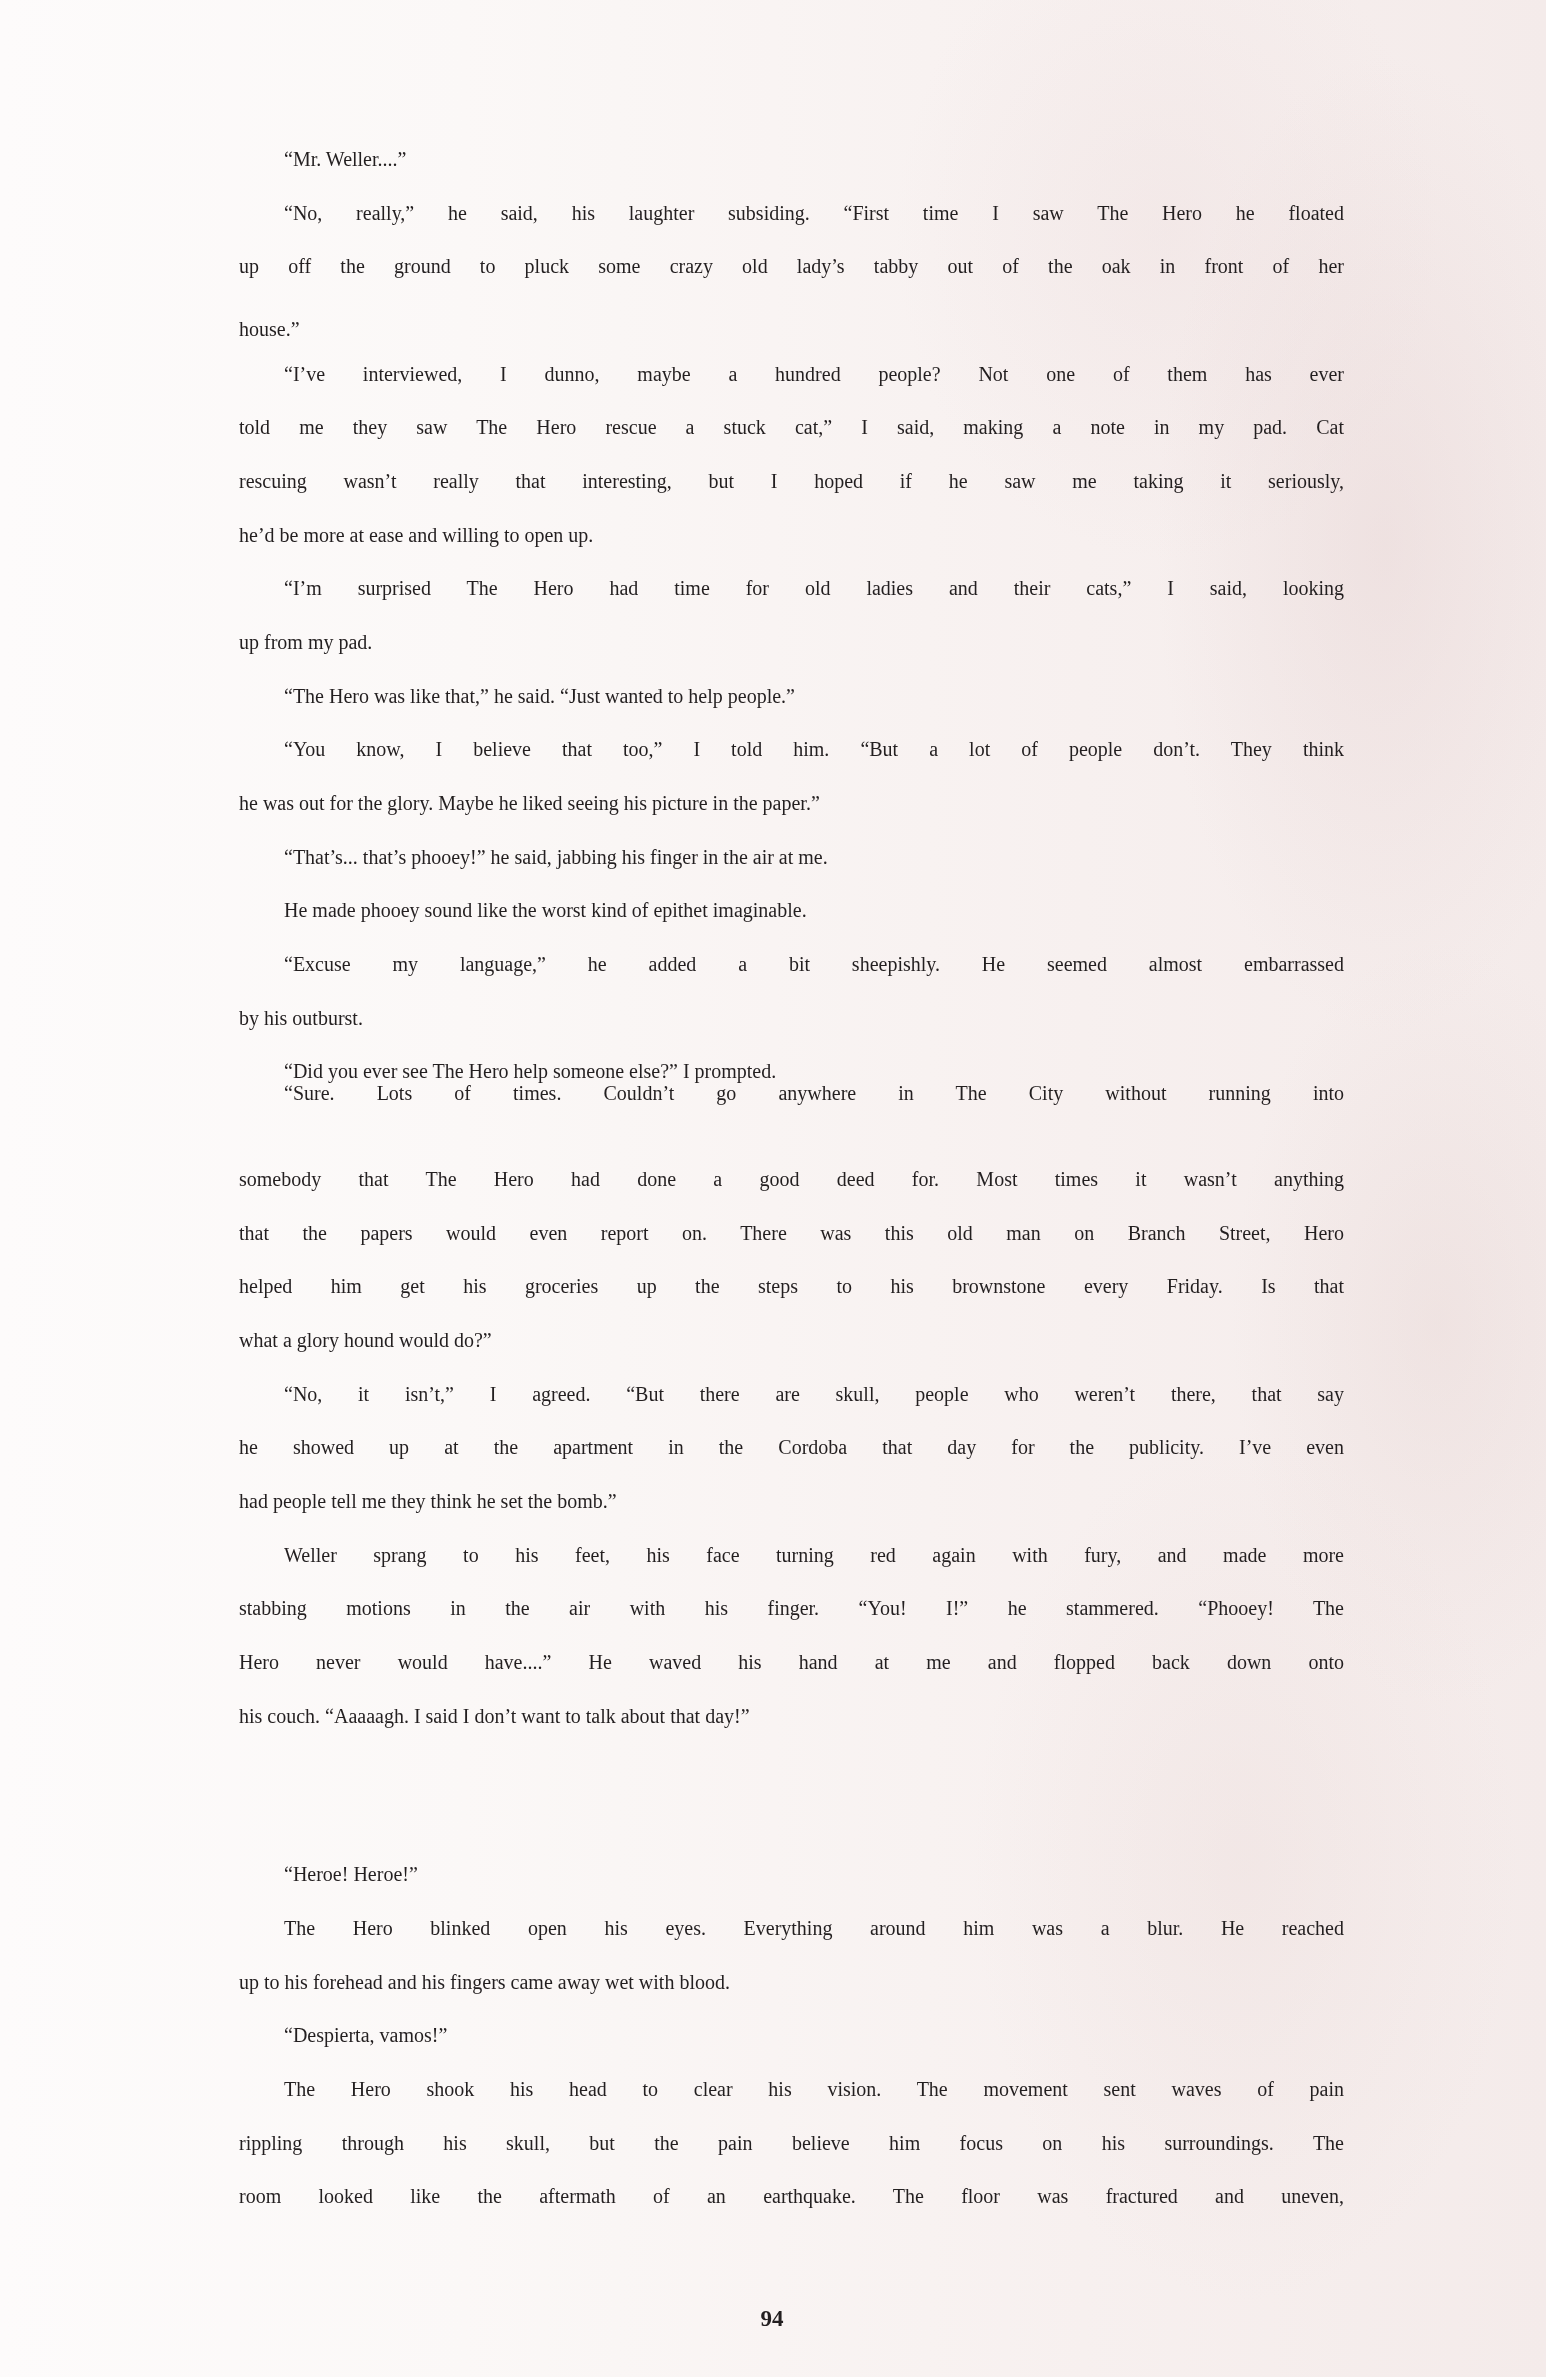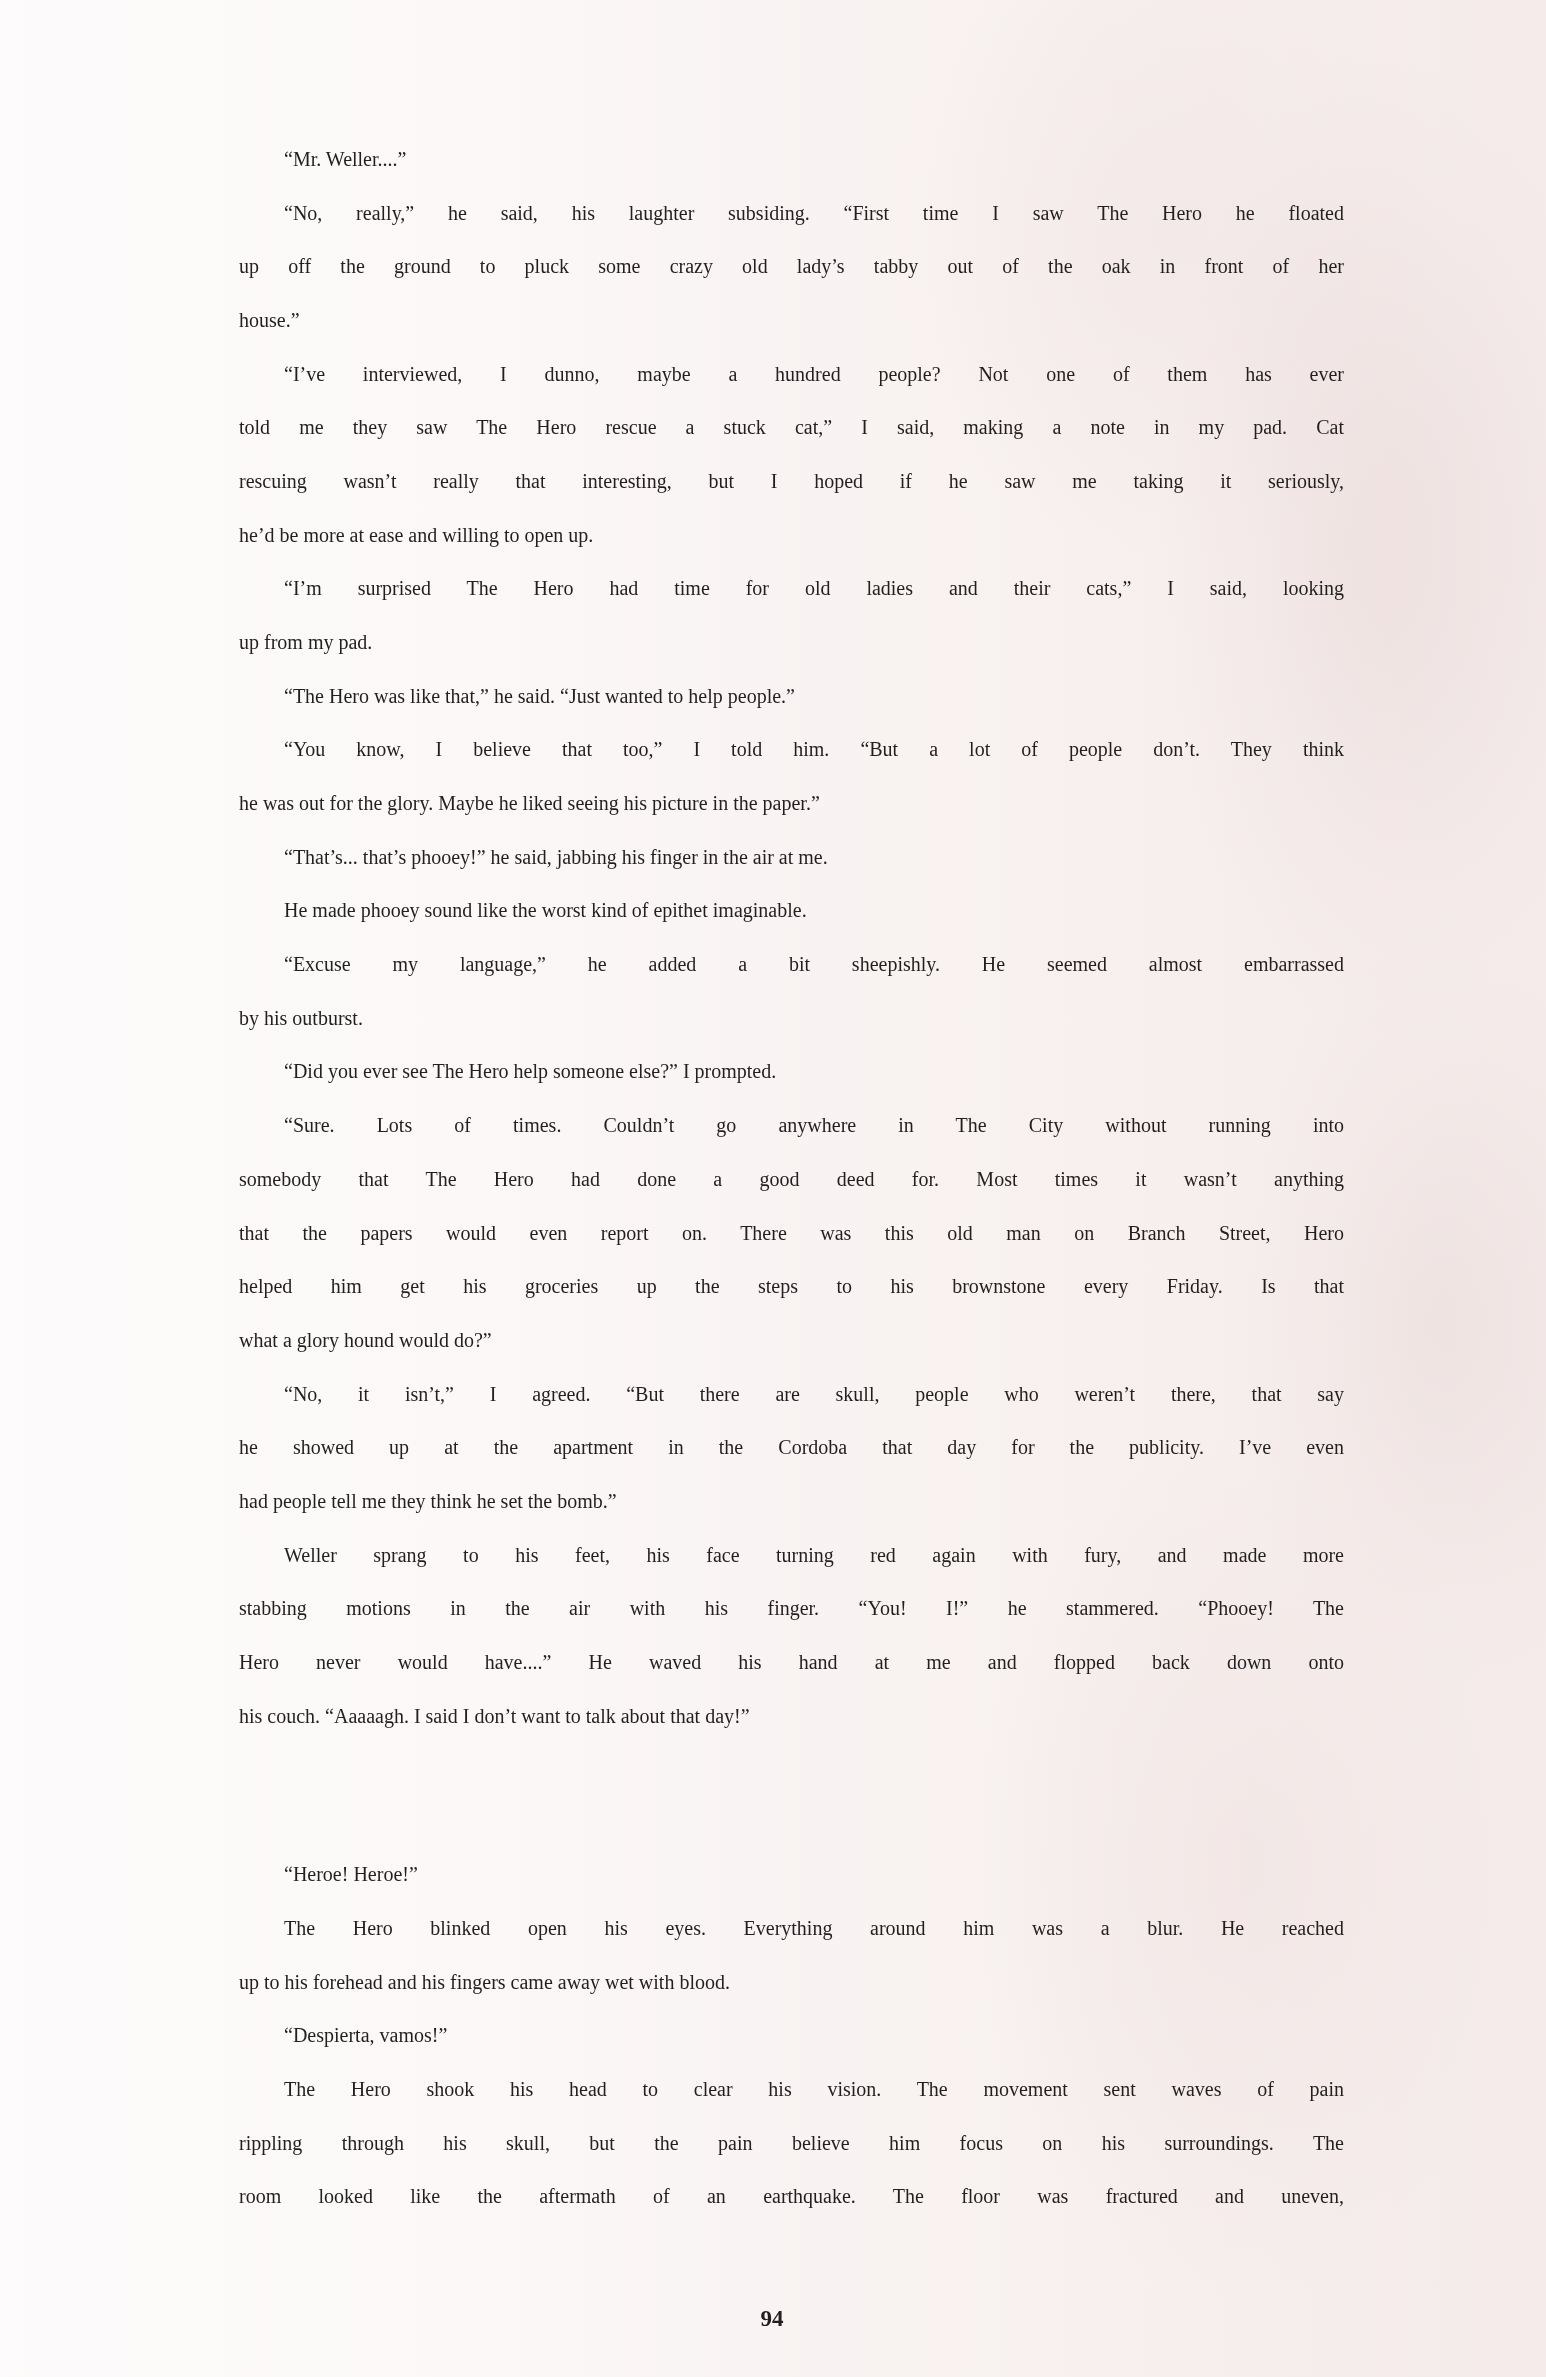--- a/index.html
+++ b/index.html
@@ -41,21 +41,21 @@
 <div class="bg"></div>
 
 <div class="page" id="page">
   <div>
     <div>
       <div class="line indent last" style="top:144px">“Mr. Weller....”</div>
     </div>
     <div>
       <div class="line indent" style="top:198px">“No, really,” he said, his laughter subsiding. “First time I saw The Hero he floated</div>
       <div class="line" style="top:251px">up off the ground to pluck some crazy old lady’s tabby out of the oak in front of her</div>
-      <div class="line last" style="top:305px">house.”</div>
+      <div class="line last" style="top:314px">house.”</div>
     </div>
     <div>
       <div class="line indent" style="top:359px">“I’ve interviewed, I dunno, maybe a hundred people? Not one of them has ever</div>
       <div class="line" style="top:412px">told me they saw The Hero rescue a stuck cat,” I said, making a note in my pad. Cat</div>
       <div class="line" style="top:466px">rescuing wasn’t really that interesting, but I hoped if he saw me taking it seriously,</div>
       <div class="line last" style="top:520px">he’d be more at ease and willing to open up.</div>
     </div>
     <div>
       <div class="line indent" style="top:573px">“I’m surprised The Hero had time for old ladies and their cats,” I said, looking</div>
       <div class="line last" style="top:627px">up from my pad.</div>
@@ -74,21 +74,21 @@
       <div class="line indent last" style="top:895px">He made phooey sound like the worst kind of epithet imaginable.</div>
     </div>
     <div>
       <div class="line indent" style="top:949px">“Excuse my language,” he added a bit sheepishly. He seemed almost embarrassed</div>
       <div class="line last" style="top:1003px">by his outburst.</div>
     </div>
     <div>
       <div class="line indent last" style="top:1056px">“Did you ever see The Hero help someone else?” I prompted.</div>
     </div>
     <div>
-      <div class="line indent" style="top:1110px">“Sure. Lots of times. Couldn’t go anywhere in The City without running into</div>
+      <div class="line indent" style="top:1078px">“Sure. Lots of times. Couldn’t go anywhere in The City without running into</div>
       <div class="line" style="top:1164px">somebody that The Hero had done a good deed for. Most times it wasn’t anything</div>
       <div class="line" style="top:1218px">that the papers would even report on. There was this old man on Branch Street, Hero</div>
       <div class="line" style="top:1271px">helped him get his groceries up the steps to his brownstone every Friday. Is that</div>
       <div class="line last" style="top:1325px">what a glory hound would do?”</div>
     </div>
     <div>
       <div class="line indent" style="top:1379px">“No, it isn’t,” I agreed. “But there are skull, people who weren’t there, that say</div>
       <div class="line" style="top:1432px">he showed up at the apartment in the Cordoba that day for the publicity. I’ve even</div>
       <div class="line last" style="top:1486px">had people tell me they think he set the bomb.”</div>
     </div>

